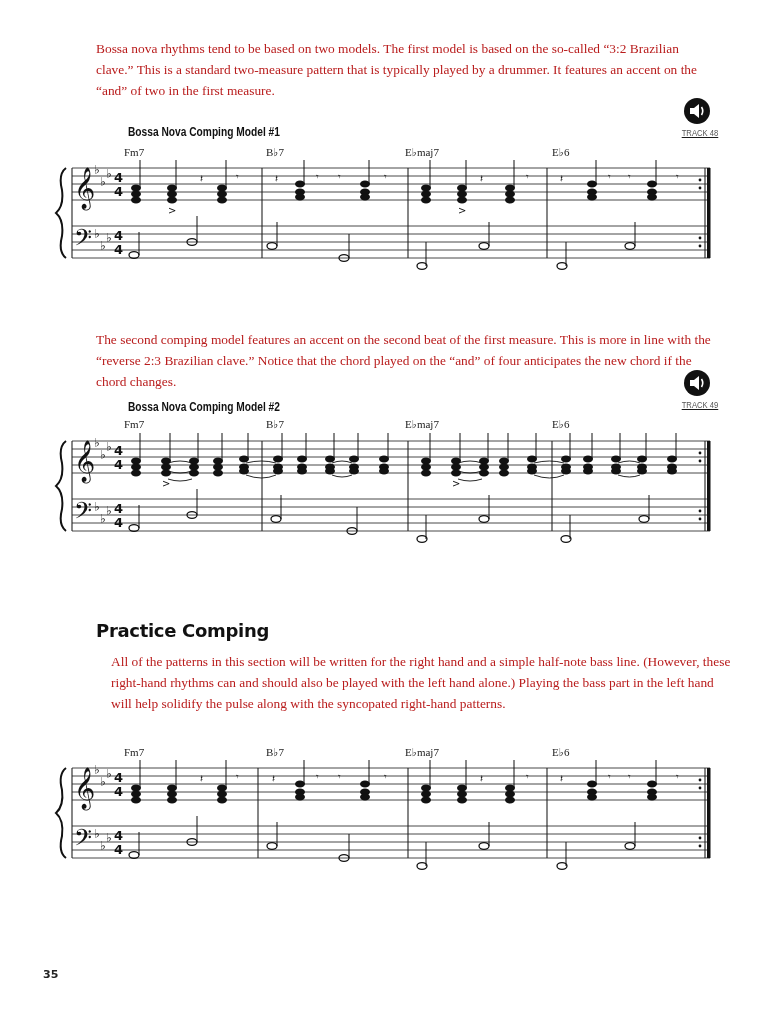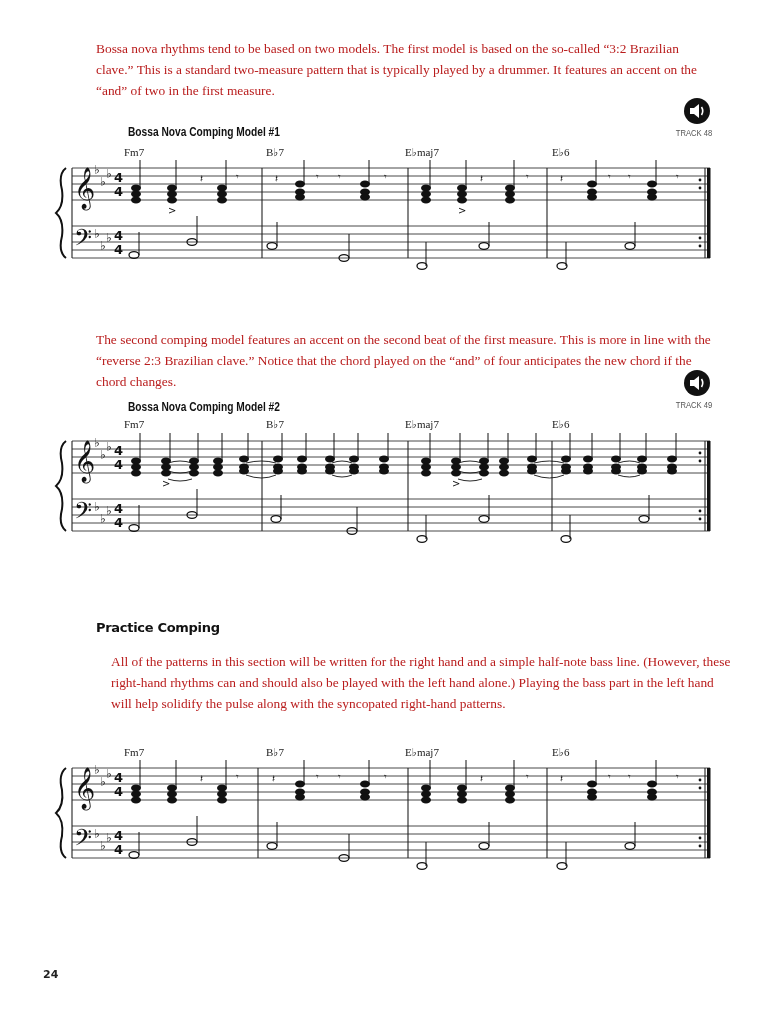--- a/index.html
+++ b/index.html
@@ -1,22 +1,22 @@
 <!DOCTYPE html>
 <html><head>
 <meta charset="utf-8">
 <style>
   html,body{margin:0;padding:0;background:#fff;}
   body{width:768px;height:1024px;position:relative;overflow:hidden;font-family:"Liberation Serif","DejaVu Serif",serif;color:#1a1a1a;}
   .para{position:absolute;left:96px;width:620px;font-size:13.4px;line-height:21px;color:#b91c1c;}
   .ex-title{position:absolute;left:128px;font-family:"Liberation Sans","DejaVu Sans",sans-serif;font-weight:bold;font-size:12px;transform:scaleX(0.85);transform-origin:left;color:#111;}
-  .track{position:absolute;width:50px;text-align:left;}
+  .track{position:absolute;width:50px;text-align:right;text-decoration:underline;}
   .track .spk{width:26px;height:26px;border-radius:50%;background:#111;margin:0 auto;position:relative;}
   .track .lbl{font-family:"Liberation Sans","DejaVu Sans",sans-serif;font-size:9px;color:#555;margin-top:4px;transform:scaleX(0.85);}
-  .section-head{position:absolute;left:96px;top:620px;font-family:"DejaVu Sans","Liberation Sans",sans-serif;font-weight:bold;font-size:13px;color:#111;letter-spacing:-0.3px;}
+  .section-head{position:absolute;left:96px;top:620px;font-family:"DejaVu Sans","Liberation Sans",sans-serif;font-weight:bold;font-size:18px;color:#111;letter-spacing:-0.3px;}
   .page-num{position:absolute;left:43px;top:968px;font-family:"DejaVu Sans","Liberation Sans",sans-serif;font-weight:bold;font-size:11px;color:#222;}
   .chord{position:absolute;font-size:11px;color:#222;}
   svg.system{position:absolute;left:0;overflow:visible;}
 </style>
 </head>
 <body>
 
 <div class="para" style="top:38px;">Bossa nova rhythms tend to be based on two models. The first model is based on the so-called “3:2 Brazilian clave.” This is a standard two-measure pattern that is typically played by a drummer. It features an accent on the “and” of two in the first measure.</div>
 
 <div class="track" style="left:672px;top:98px;">
@@ -466,13 +466,13 @@
       <line x1="197" y1="82" x2="197" y2="56"></line>
     <line x1="277" y1="86" x2="277" y2="62"></line>
       <line x1="349" y1="98" x2="349" y2="74"></line>
     <line x1="426" y1="106" x2="426" y2="82"></line>
       <line x1="489" y1="86" x2="489" y2="62"></line>
     <line x1="566" y1="106" x2="566" y2="82"></line>
       <line x1="635" y1="86" x2="635" y2="62"></line>
   </g>
 </svg>
 
-<div class="page-num">24</div>
+<div class="page-num">35</div>
 
 </body></html>

